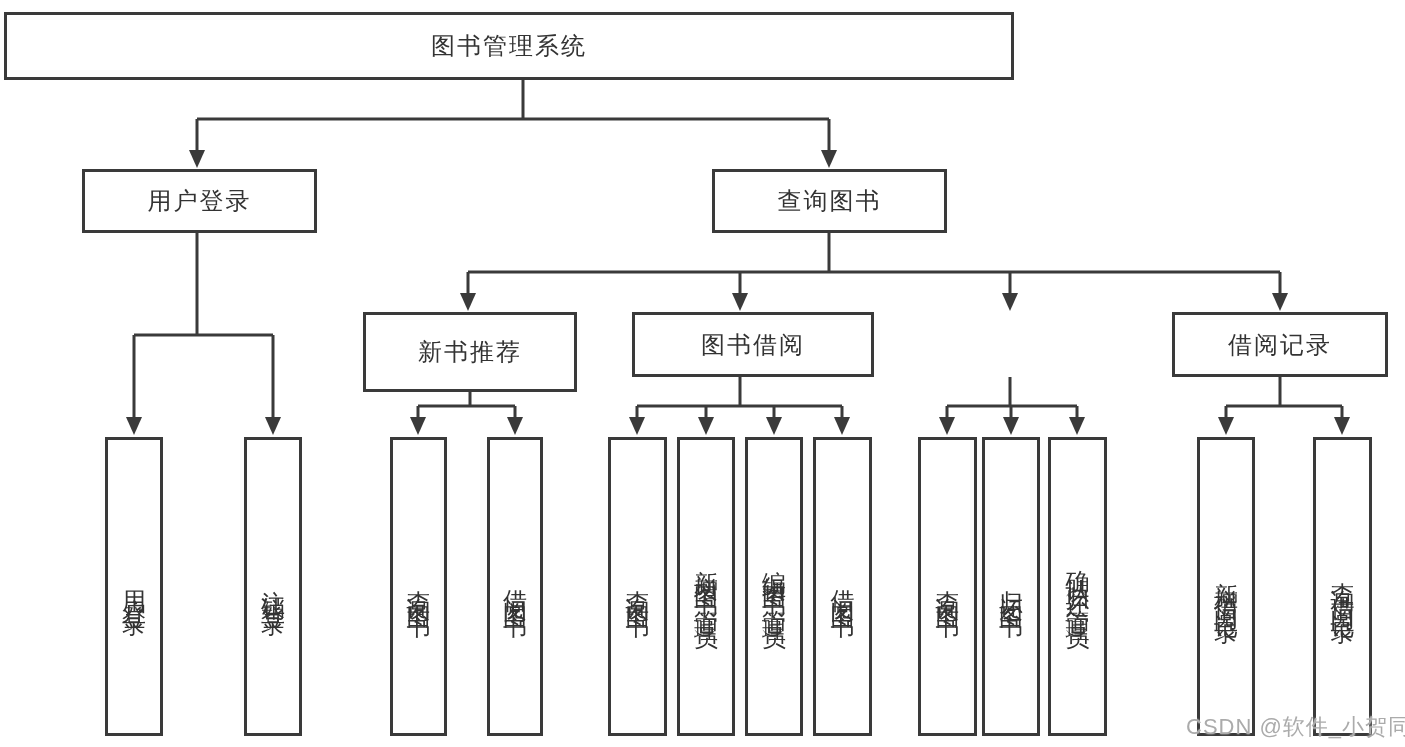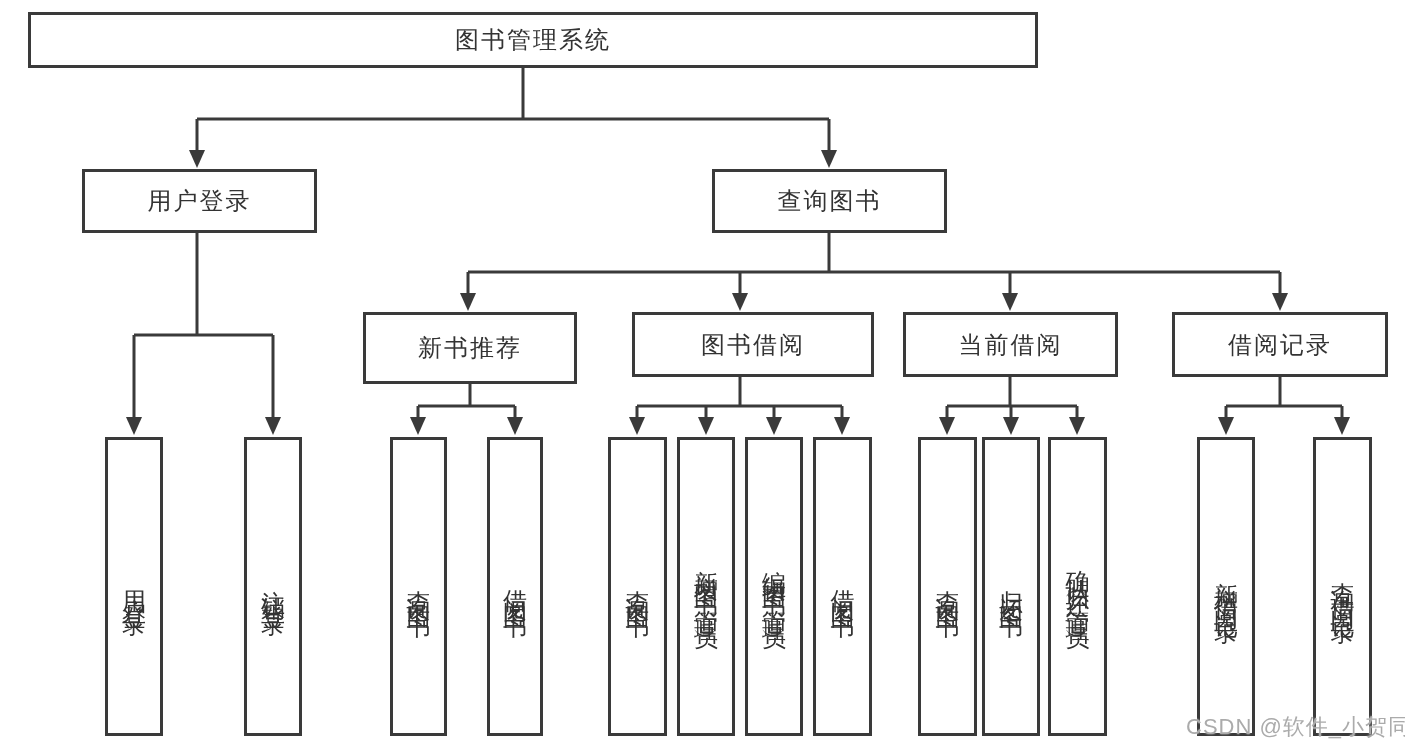--- a/index.html
+++ b/index.html
@@ -97,39 +97,36 @@
 
       <polygon points="939,417 955,417 947,435"></polygon>
       <polygon points="1003,417 1019,417 1011,435"></polygon>
       <polygon points="1069,417 1085,417 1077,435"></polygon>
 
       <polygon points="1218,417 1234,417 1226,435"></polygon>
       <polygon points="1334,417 1350,417 1342,435"></polygon>
     </g>
   </svg>
 
-  <div class="node" style="left:28px;top:12px;width:1010px;height:56px">
+  <div class="node" style="left:4px;top:12px;width:1010px;height:68px">
     <span>图书管理系统</span>
   </div>
 
   <div class="node" style="left:82px;top:169px;width:235px;height:64px">
     <span>用户登录</span>
   </div>
   <div class="node" style="left:712px;top:169px;width:235px;height:64px">
     <span>查询图书</span>
   </div>
 
-  <div class="node" style="left:363px;top:312px;width:214px;height:72px">
+  <div class="node" style="left:363px;top:312px;width:214px;height:80px">
     <span>新书推荐</span>
   </div>
   <div class="node" style="left:632px;top:312px;width:242px;height:65px">
     <span>图书借阅</span>
-  </div>
-  <div class="node" style="left:903px;top:312px;width:215px;height:65px">
-    <span>当前借阅</span>
   </div>
   <div class="node" style="left:1172px;top:312px;width:216px;height:65px">
     <span>借阅记录</span>
   </div>
 
   <div class="node v" style="left:105px;top:437px;width:58px;height:299px">
     <span>用户登录</span>
   </div>
   <div class="node v" style="left:244px;top:437px;width:58px;height:299px">
     <span>注销登录</span>

